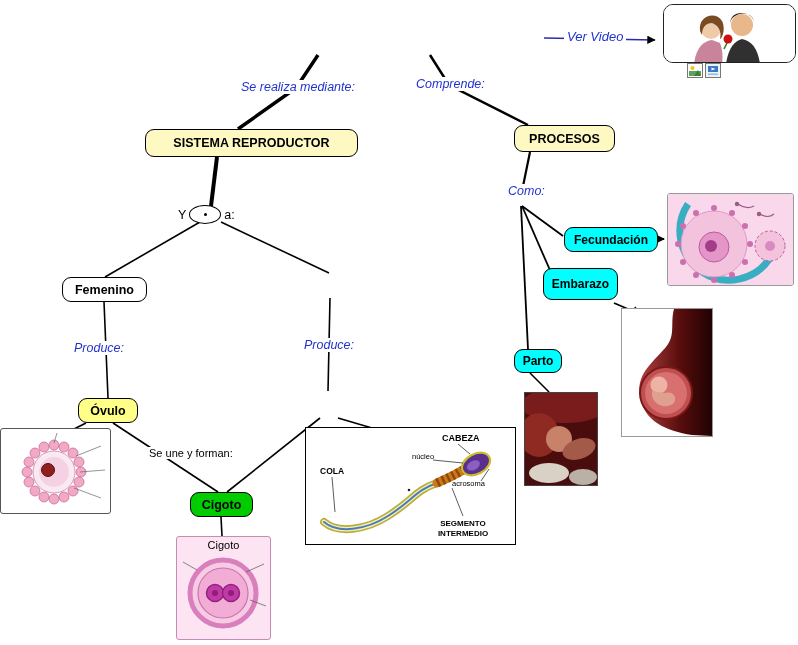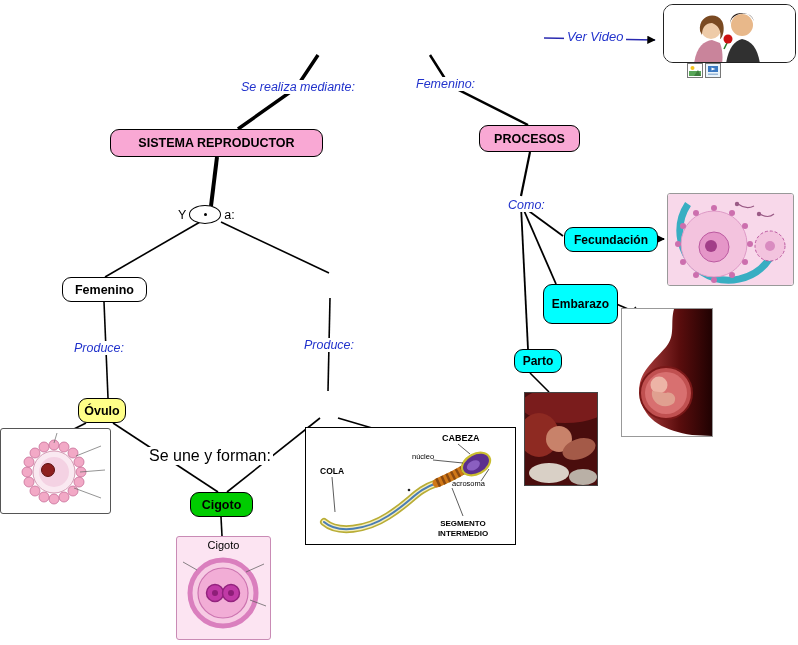--- a/index.html
+++ b/index.html
@@ -1,26 +1,26 @@
 <!DOCTYPE html>
 <html><head>
 <meta charset="utf-8">
 <style>
   html,body{margin:0;padding:0;background:#fff;}
   .canvas{position:relative;width:798px;height:645px;background:#fff;font-family:"Liberation Sans",sans-serif;overflow:hidden;}
   .wires{position:absolute;left:0;top:0;width:798px;height:645px;}
   .node{position:absolute;display:flex;align-items:center;justify-content:center;border:1.5px solid #000;border-radius:9px;font-weight:bold;font-size:12.5px;color:#000;background:#fff;box-sizing:border-box;white-space:nowrap;}
   .title-box{position:absolute;left:233px;top:20px;width:309px;height:35px;display:flex;align-items:center;justify-content:center;background:#FFCC99;border:1.5px solid #8a8a8a;border-radius:8px;color:#FF3300;font-weight:bold;font-size:17px;letter-spacing:.3px;}
-  .purple{background:#f9a8d4;}
+  .purple{background:#fef9c3;margin-left:35px;}
   .cyan{background:#00FFFF;font-weight:bold;font-size:12px;}
   .yellow{background:#FFFF88;}
   .red{background:#FF0000;}
   .green{background:#00CC00;}
   .clabel{position:absolute;font-style:italic;font-size:12.5px;color:#2233CC;background:#fff;padding:0 2px;white-space:nowrap;}
-  .plain{position:absolute;font-size:16px;color:#000;background:#fff;padding:0 2px;white-space:nowrap;}
+  .plain{position:absolute;font-size:11px;color:#000;background:#fff;padding:0 2px;white-space:nowrap;}
   .fig{position:absolute;box-sizing:border-box;overflow:hidden;background:#fff;}
   .ynode{position:absolute;left:178px;top:205px;display:flex;align-items:center;gap:3px;font-size:12.5px;color:#000;}
   .yell{width:30px;height:17px;border:1.2px solid #000;border-radius:50%;background:#fff;display:flex;align-items:center;justify-content:center;}
   .ydot{width:3px;height:3px;border-radius:50%;background:#000;}
   .vlink{position:absolute;left:564px;top:29px;font-style:italic;font-size:13px;color:#2233CC;background:#fff;padding:0 3px;cursor:pointer;}
   .ricon{position:absolute;width:16px;height:15px;cursor:pointer;}
   .figcap{display:block;text-align:center;font-size:11px;color:#000;padding-top:2px;}
 </style>
 </head>
 <body>
@@ -52,41 +52,41 @@
     <line x1="655" y1="239" x2="664" y2="239" stroke="#000" stroke-width="2" marker-end="url(#arr)"></line>
     <line x1="614" y1="303" x2="642" y2="315" stroke="#000" stroke-width="1.8" marker-end="url(#arr)"></line>
     <line x1="530" y1="373" x2="549" y2="392" stroke="#000" stroke-width="1.6"></line>
     <line x1="544" y1="38" x2="655" y2="40" stroke="#2a2ab0" stroke-width="1.4" marker-end="url(#arr)"></line>
   </svg>
 
 
   <span class="vlink">Ver Video</span>
 
   <span class="clabel" style="left:239px;top:80px">Se realiza mediante:</span>
-  <span class="clabel" style="left:414px;top:77px">Femenino:</span>
-  <span class="clabel" style="left:506px;top:198px">Como:</span>
+  <span class="clabel" style="left:414px;top:77px">Comprende:</span>
+  <span class="clabel" style="left:506px;top:184px">Como:</span>
   <span class="clabel" style="left:72px;top:341px">Produce:</span>
   <span class="clabel" style="left:302px;top:338px">Produce:</span>
   <span class="plain" style="left:147px;top:447px">Se une y forman:</span>
 
   <div class="ynode">
     <span>Y</span>
     <span class="yell">
         <span class="ydot"></span>
       </span>
     <span>a:</span>
   </div>
 
   <div class="node purple" style="left:110px;top:129px;width:213px;height:28px">SISTEMA REPRODUCTOR</div>
   <div class="node" style="left:62px;top:277px;width:85px;height:25px">Femenino</div>
   <div class="node purple" style="left:479px;top:125px;width:101px;height:27px">PROCESOS</div>
-  <div class="node yellow" style="left:78px;top:398px;width:48px;height:25px">Óvulo</div>
+  <div class="node yellow" style="left:78px;top:398px;width:60px;height:25px">Óvulo</div>
   <div class="node green" style="left:190px;top:492px;width:63px;height:25px">Cigoto</div>
   <div class="node cyan" style="left:564px;top:227px;width:94px;height:25px">Fecundación</div>
-  <div class="node cyan" style="left:543px;top:284px;width:75px;height:40px">Embarazo</div>
+  <div class="node cyan" style="left:543px;top:268px;width:75px;height:32px">Embarazo</div>
   <div class="node cyan" style="left:514px;top:349px;width:48px;height:24px">Parto</div>
 
   <div class="fig" style="left:663px;top:4px;width:133px;height:59px;border:1.3px solid #222;border-radius:10px">
     <svg width="133" height="59" viewBox="0 0 133 59">
       <rect width="133" height="59" fill="#fff"></rect>
       <path d="M30,59 C32,42 40,36 48,35 L56,38 C60,48 58,59 58,59 Z" fill="#C9849B"></path>
       <circle cx="47" cy="24" r="10" fill="#EECBA8"></circle>
       <path d="M36,26 C34,10 52,6 58,16 C62,24 58,34 56,34 C58,26 54,20 48,18 C42,18 38,22 38,30 Z" fill="#7A4A22"></path>
       <circle cx="78" cy="20" r="11" fill="#E8B88A"></circle>
       <path d="M66,20 C66,6 90,4 90,18 C90,12 84,8 78,8 C70,8 66,12 66,20 Z" fill="#241610"></path>

